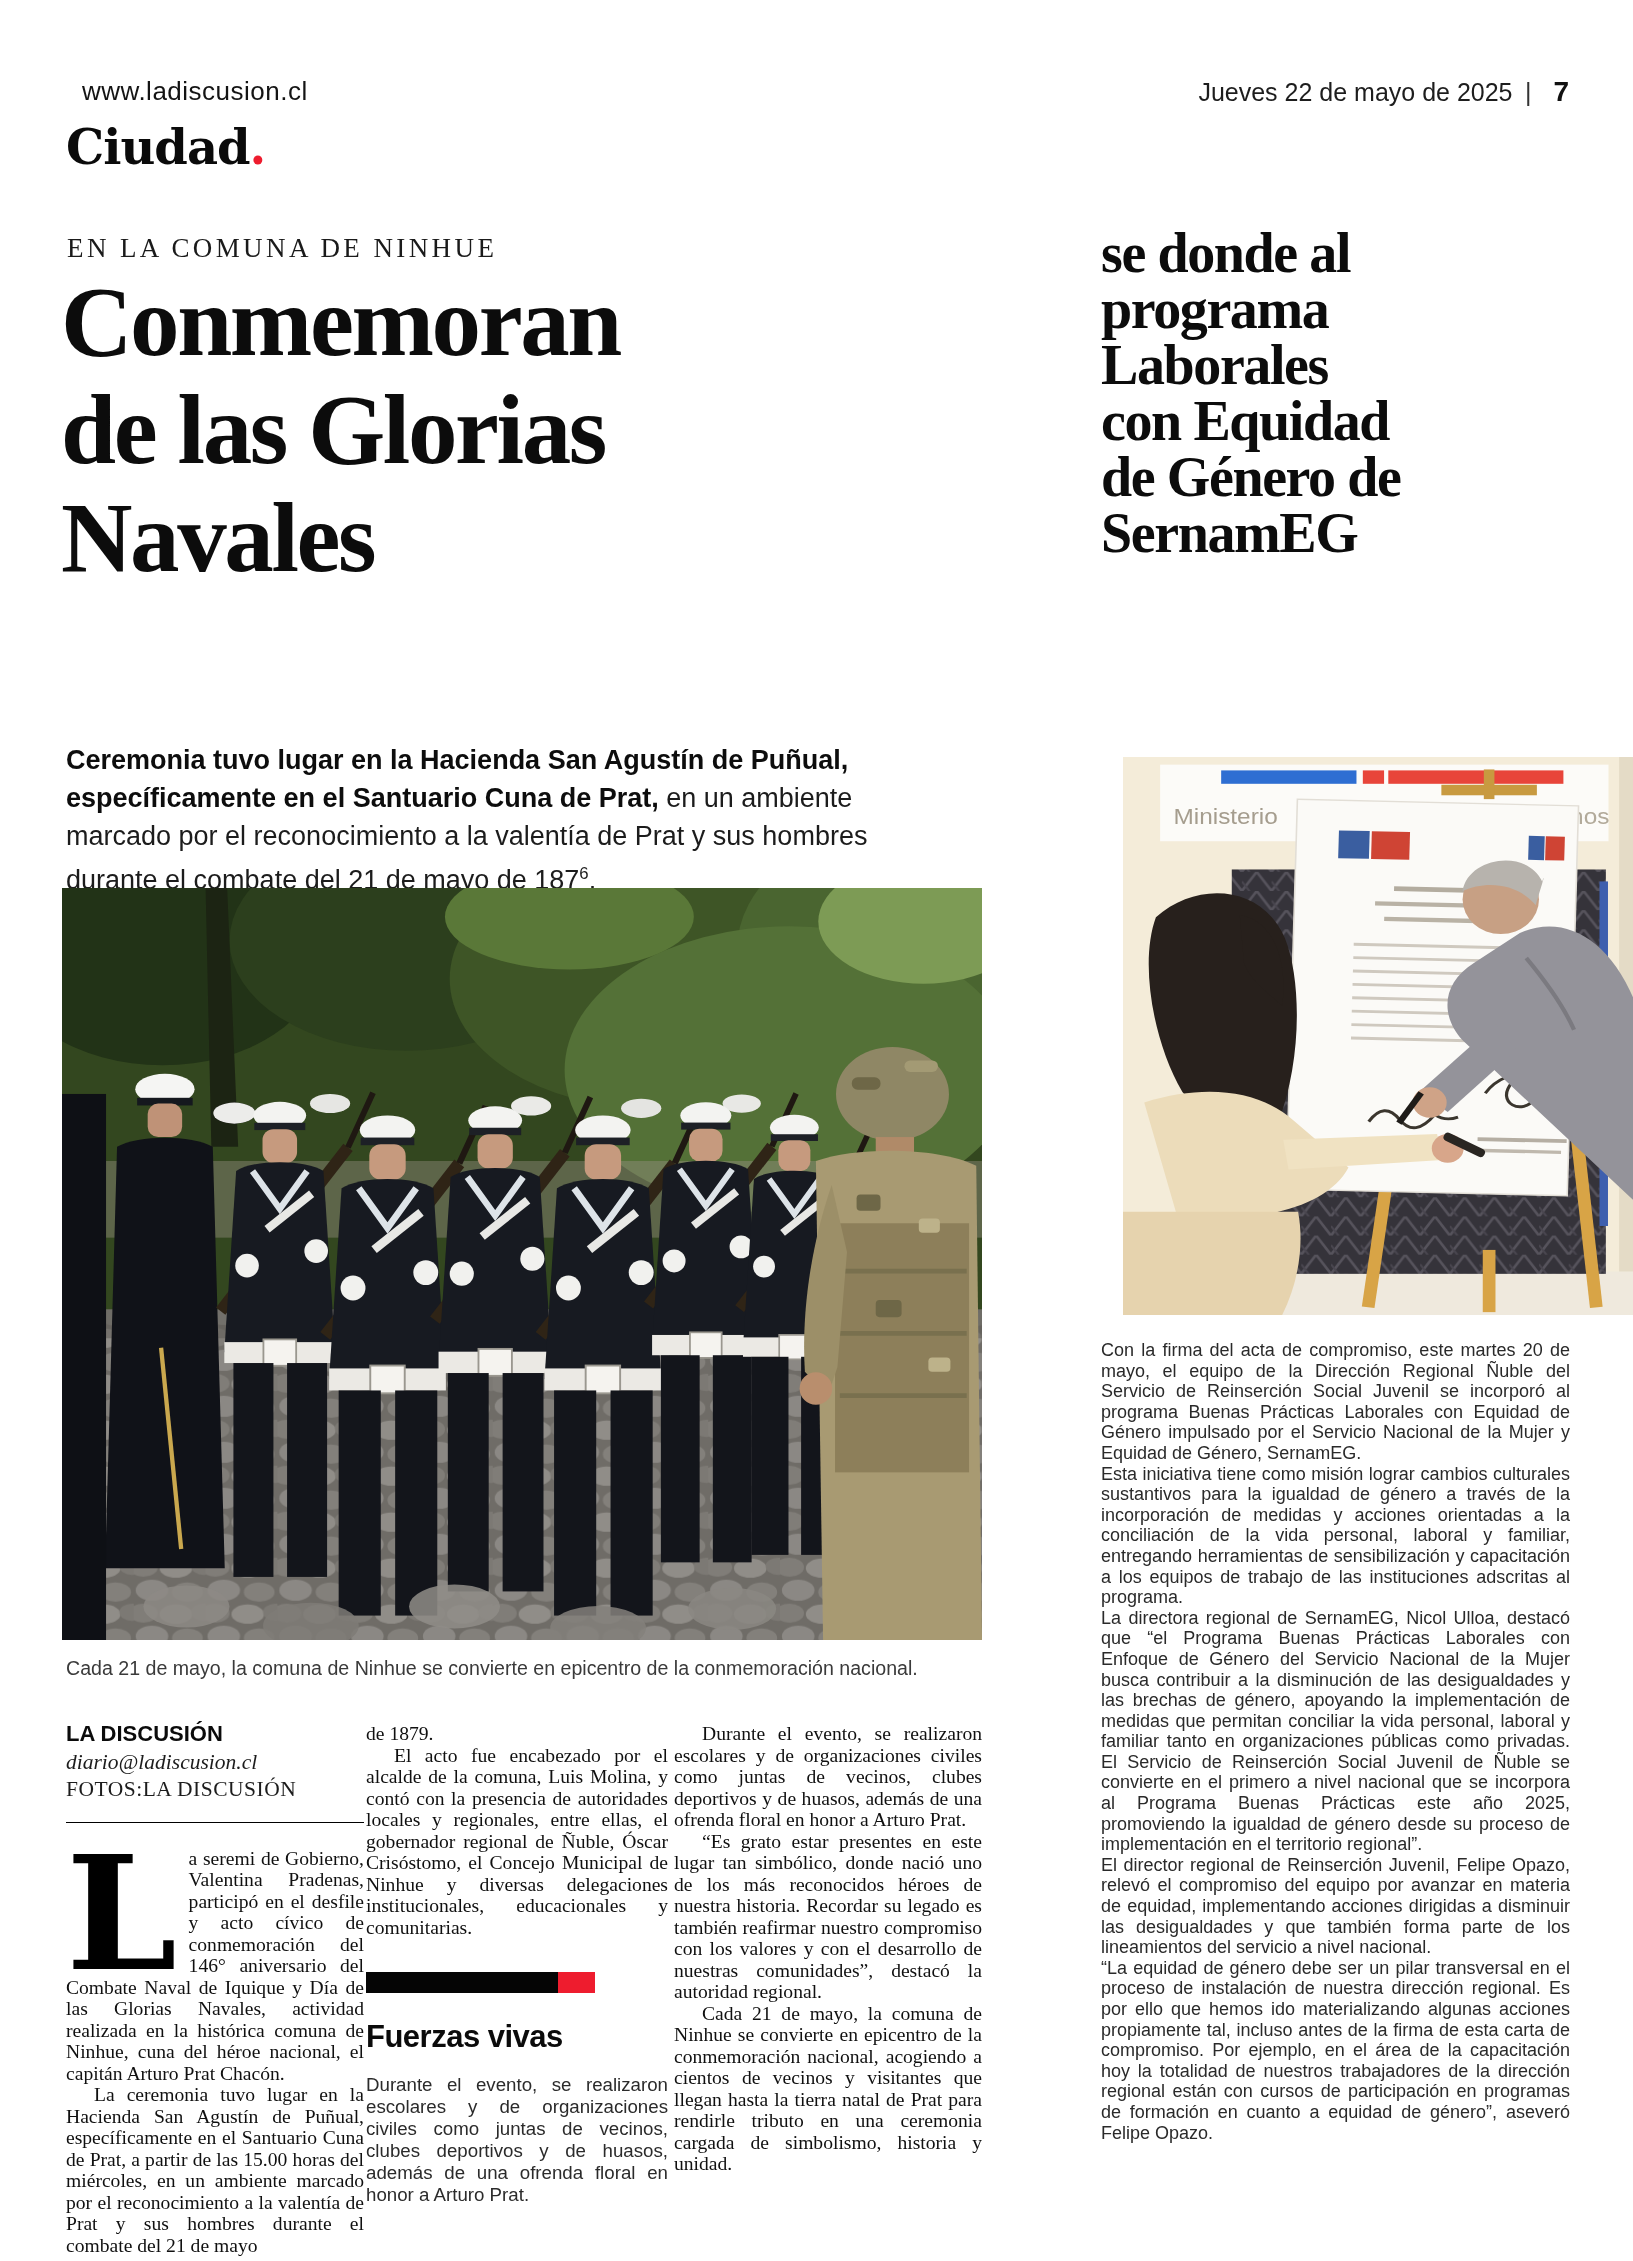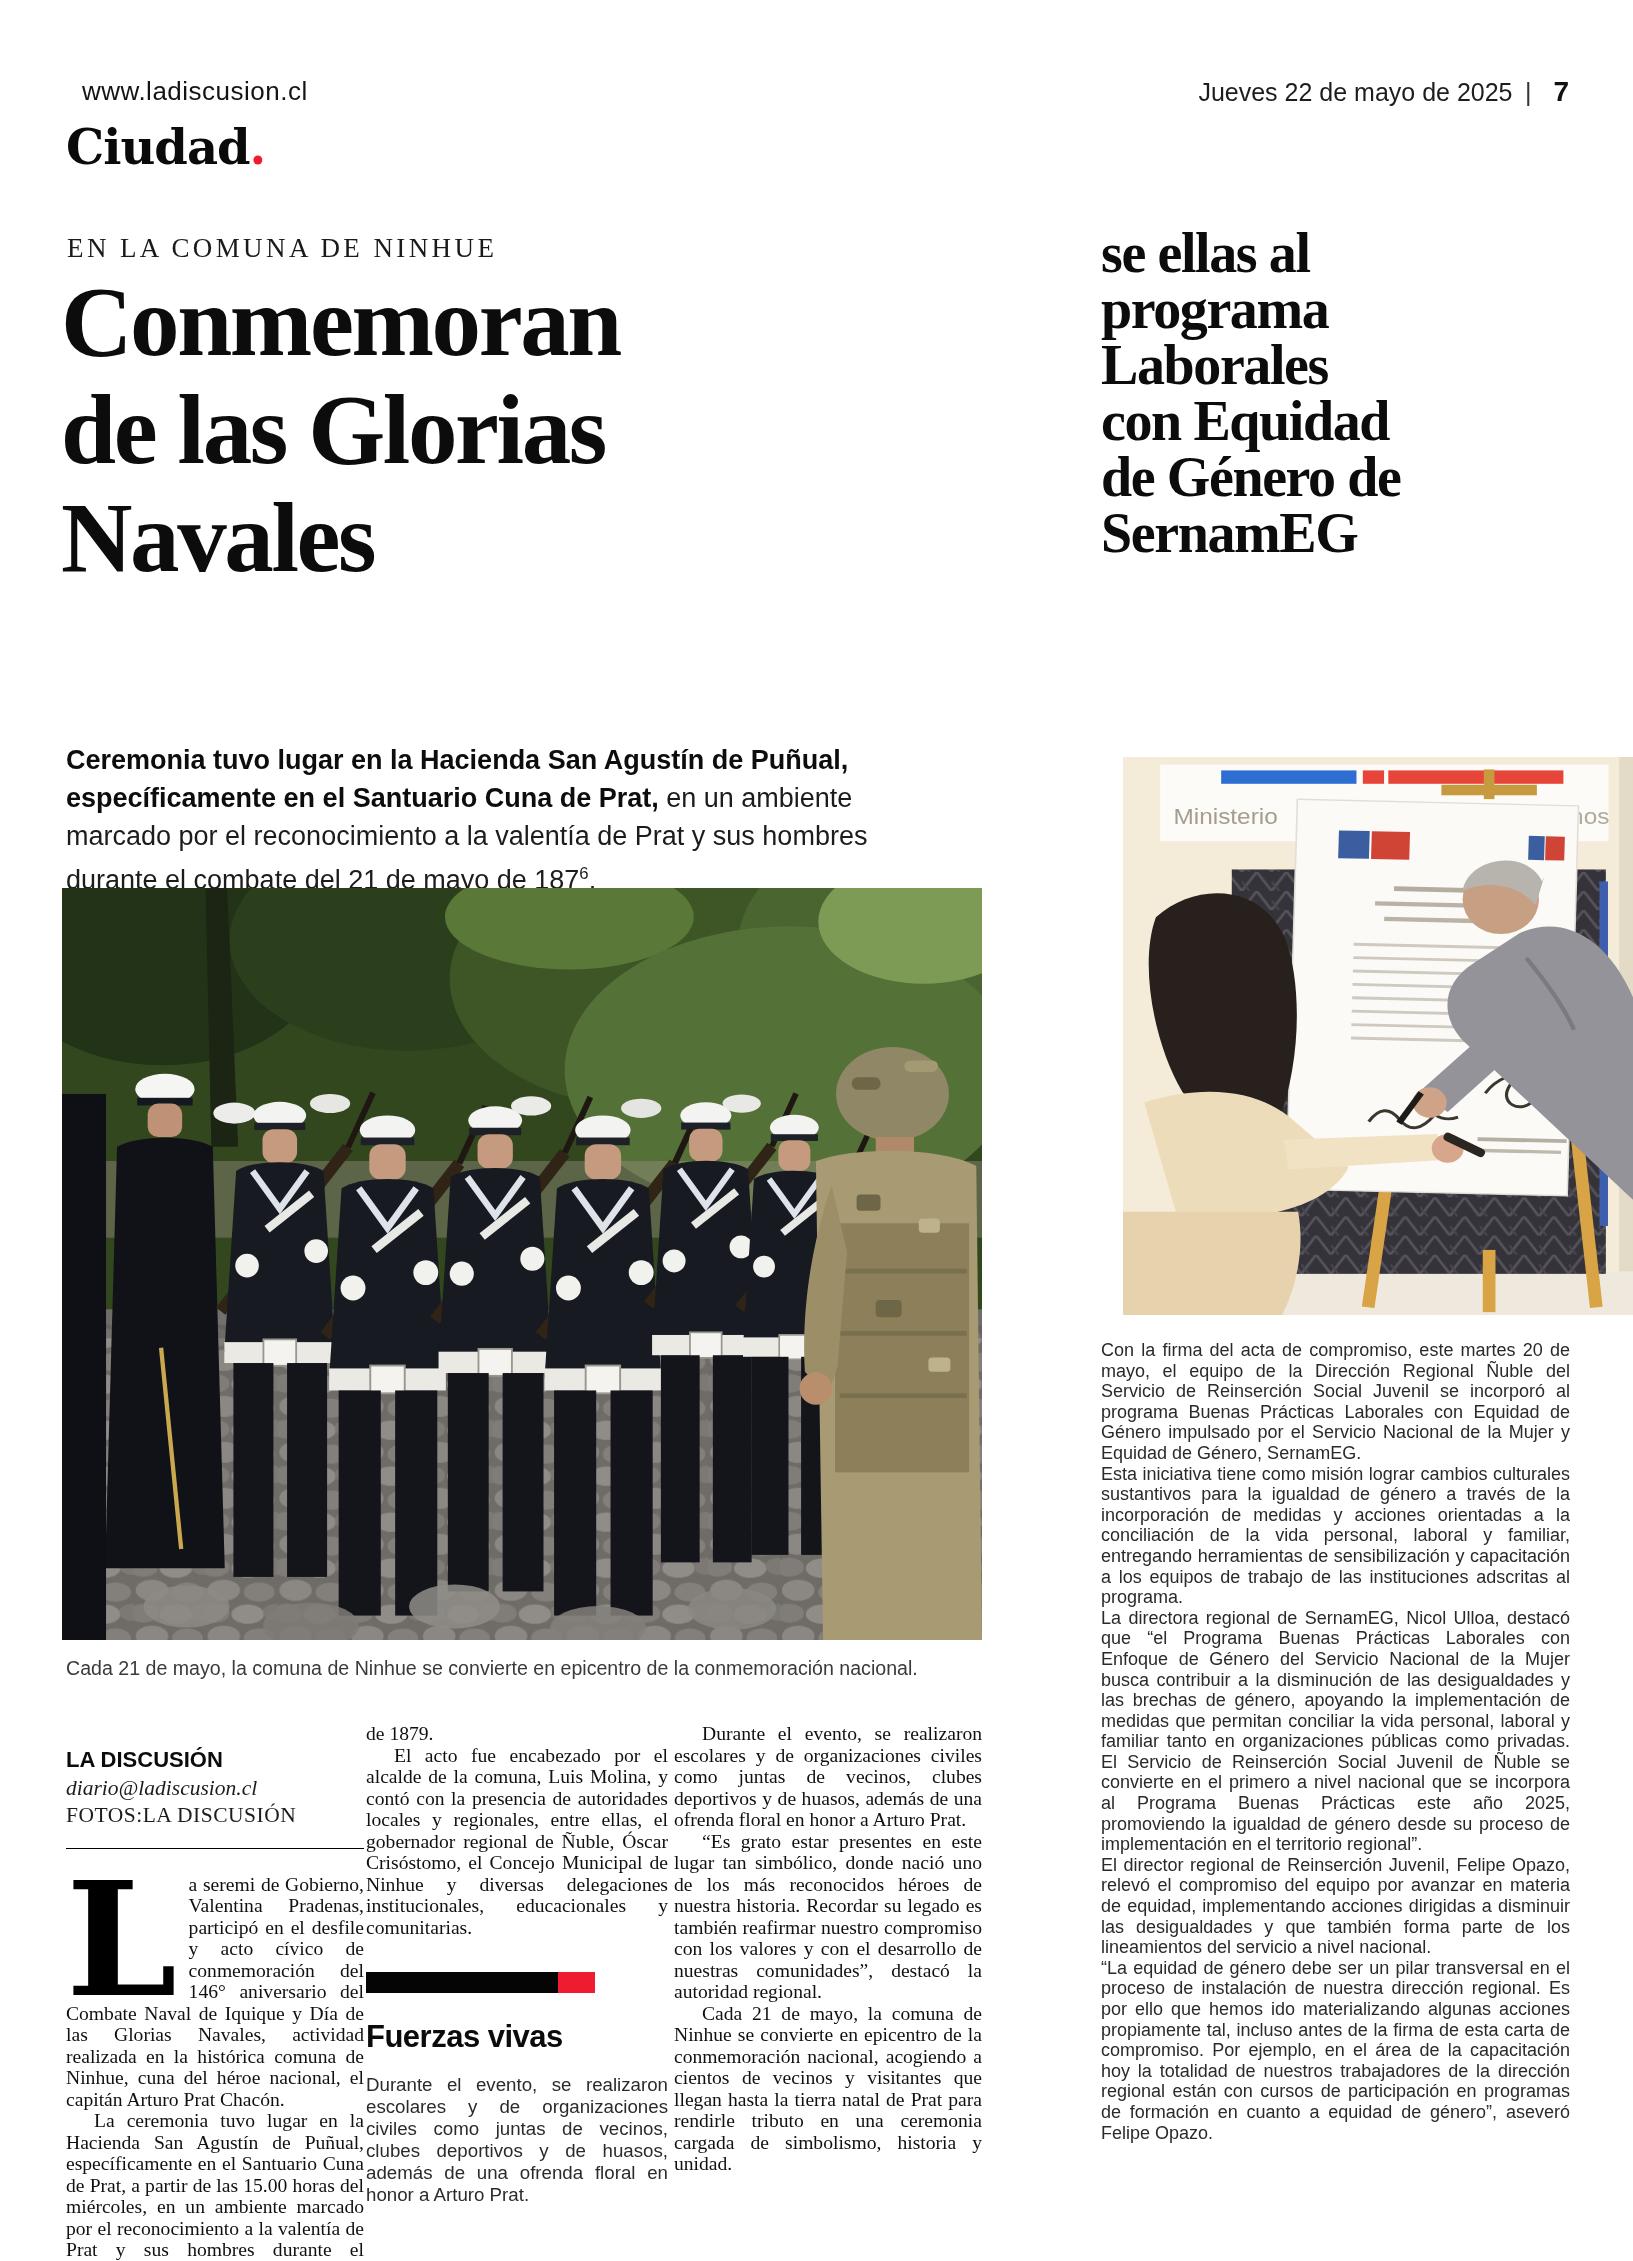--- a/index.html
+++ b/index.html
@@ -26,21 +26,21 @@
   .main-photo svg,.right-photo svg{display:block;width:100%;height:100%;}
   .main-caption{position:absolute;left:66px;top:1657px;width:909px;font-family:"Liberation Sans",sans-serif;font-weight:300;font-size:19.6px;color:#3a3a3a;}
   
   .col{position:absolute;text-align:justify;}
   .serif-body{font-family:"Liberation Serif",serif;font-size:19.6px;line-height:21.5px;color:#101010;}
   .serif-body p{margin:0;}
   .indent{text-indent:28px;}
   .col1{left:66px;top:1721px;width:298px;}
   .col2{left:366px;top:1723px;width:302px;}
   .col3{left:674px;top:1723px;width:308px;}
-  .byline-name{font-family:"Liberation Sans",sans-serif;font-weight:700;font-size:22px;color:#0b0b0b;margin-top:26px;}
+  .byline-name{font-family:"Liberation Sans",sans-serif;font-weight:700;font-size:22px;color:#0b0b0b;}
   .byline-email{font-family:"Liberation Serif",serif;font-style:italic;font-size:21.5px;margin-top:2.9px;color:#1c1c1c;}
   .byline-credit{font-family:"Liberation Serif",serif;font-size:21.5px;margin-top:1.9px;color:#1c1c1c;letter-spacing:0.5px;}
   .byline-rule{border:none;border-top:1.9px solid #000;margin:20px 0 25px 0;width:100%;}
   .drop-cap{float:left;font-family:"DejaVu Serif",serif;font-weight:700;font-size:158px;line-height:120px;margin:6.7px 11.5px 0 0;color:#000;}
   .divider-bar{margin-top:34px;width:229px;height:21px;background:#050505;display:flex;}
   .divider-bar .bar-red{margin-left:auto;width:37px;height:21px;background:#ee1c2e;}
   .subhead{font-family:"Liberation Sans",sans-serif;font-weight:700;font-size:31px;letter-spacing:-0.5px;color:#0b0b0b;margin-top:26px;text-align:left;}
   .sans-body{font-family:"Liberation Sans",sans-serif;font-weight:300;font-size:18.7px;line-height:22px;color:#2b2b2b;margin-top:19px;}
   .sans-body p{margin:0;}
   
@@ -196,21 +196,21 @@
 
 <div class="col col3">
   <div class="serif-body">
     <p class="indent">Durante el evento, se realizaron escolares y de organizaciones civiles como juntas de vecinos, clubes deportivos y de huasos, además de una ofrenda floral en honor a Arturo Prat.</p>
     <p class="indent">“Es grato estar presentes en este lugar tan simbólico, donde nació uno de los más reconocidos héroes de nuestra historia. Recordar su legado es también reafirmar nuestro compromiso con los valores y con el desarrollo de nuestras comunidades”, destacó la autoridad regional.</p>
     <p class="indent">Cada 21 de mayo, la comuna de Ninhue se convierte en epicentro de la conmemoración nacional, acogiendo a cientos de vecinos y visitantes que llegan hasta la tierra natal de Prat para rendirle tributo en una ceremonia cargada de simbolismo, historia y unidad.</p>
   </div>
 </div>
 
 <div class="right-headline">
-  <div>se ellas al</div>
+  <div>se donde al</div>
   <div>programa</div>
   <div>Laborales</div>
   <div>con Equidad</div>
   <div>de Género de</div>
   <div>SernamEG</div>
 </div>
 
 <div class="right-photo">
 <svg viewBox="0 0 980 1166" preserveAspectRatio="none">
   <defs>

